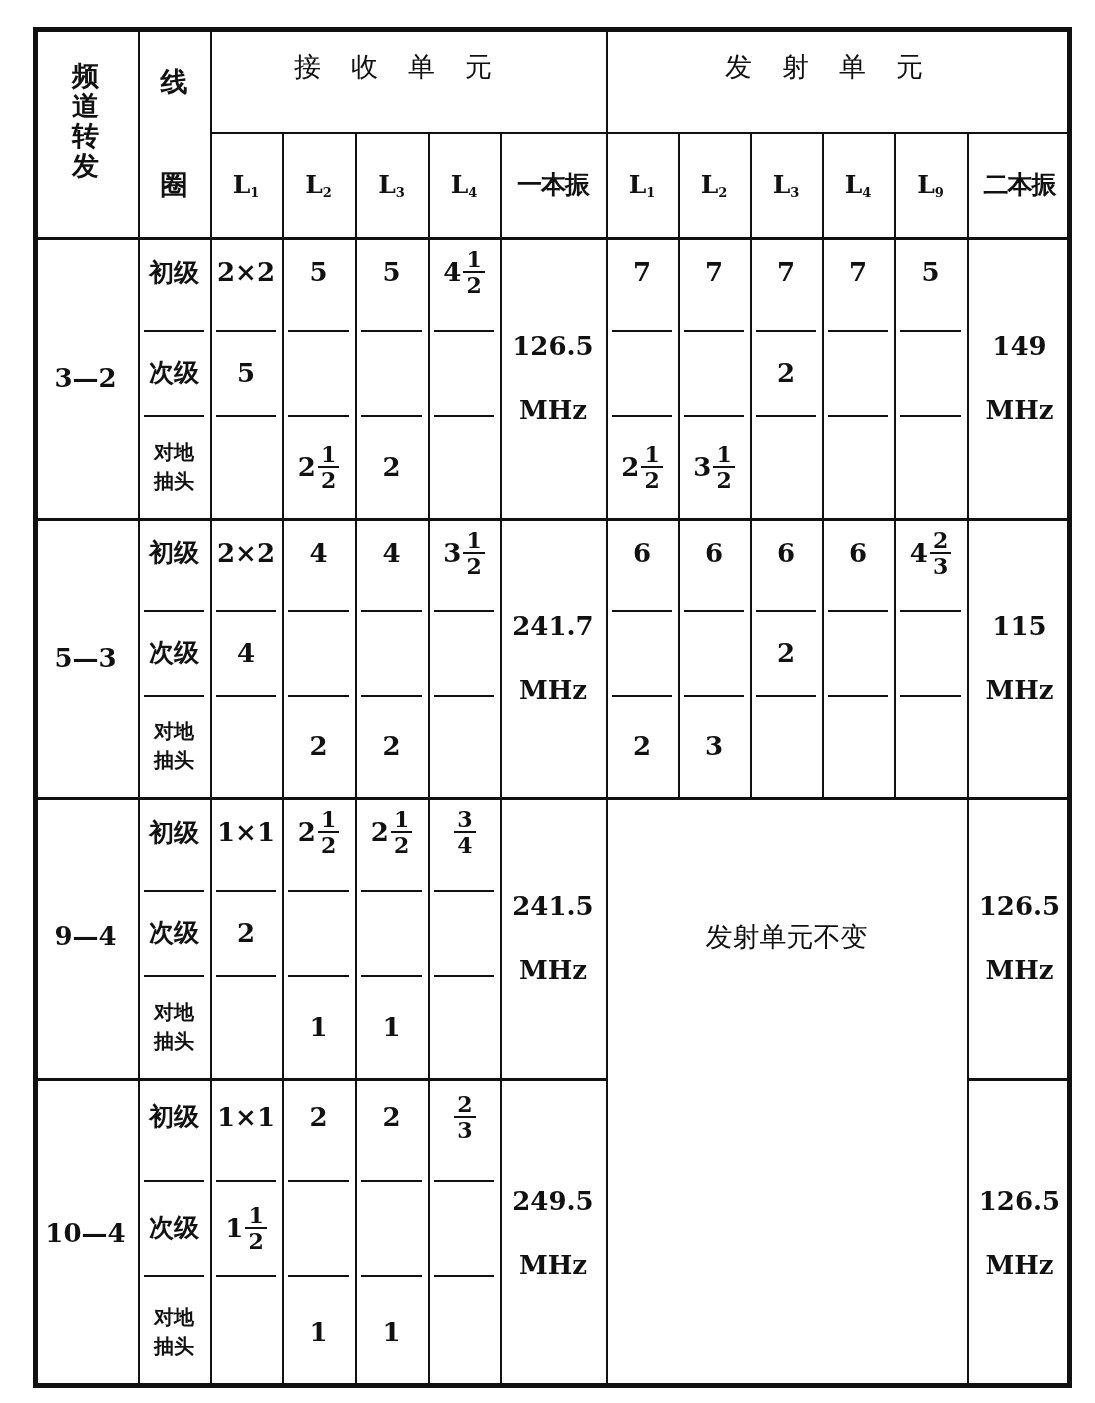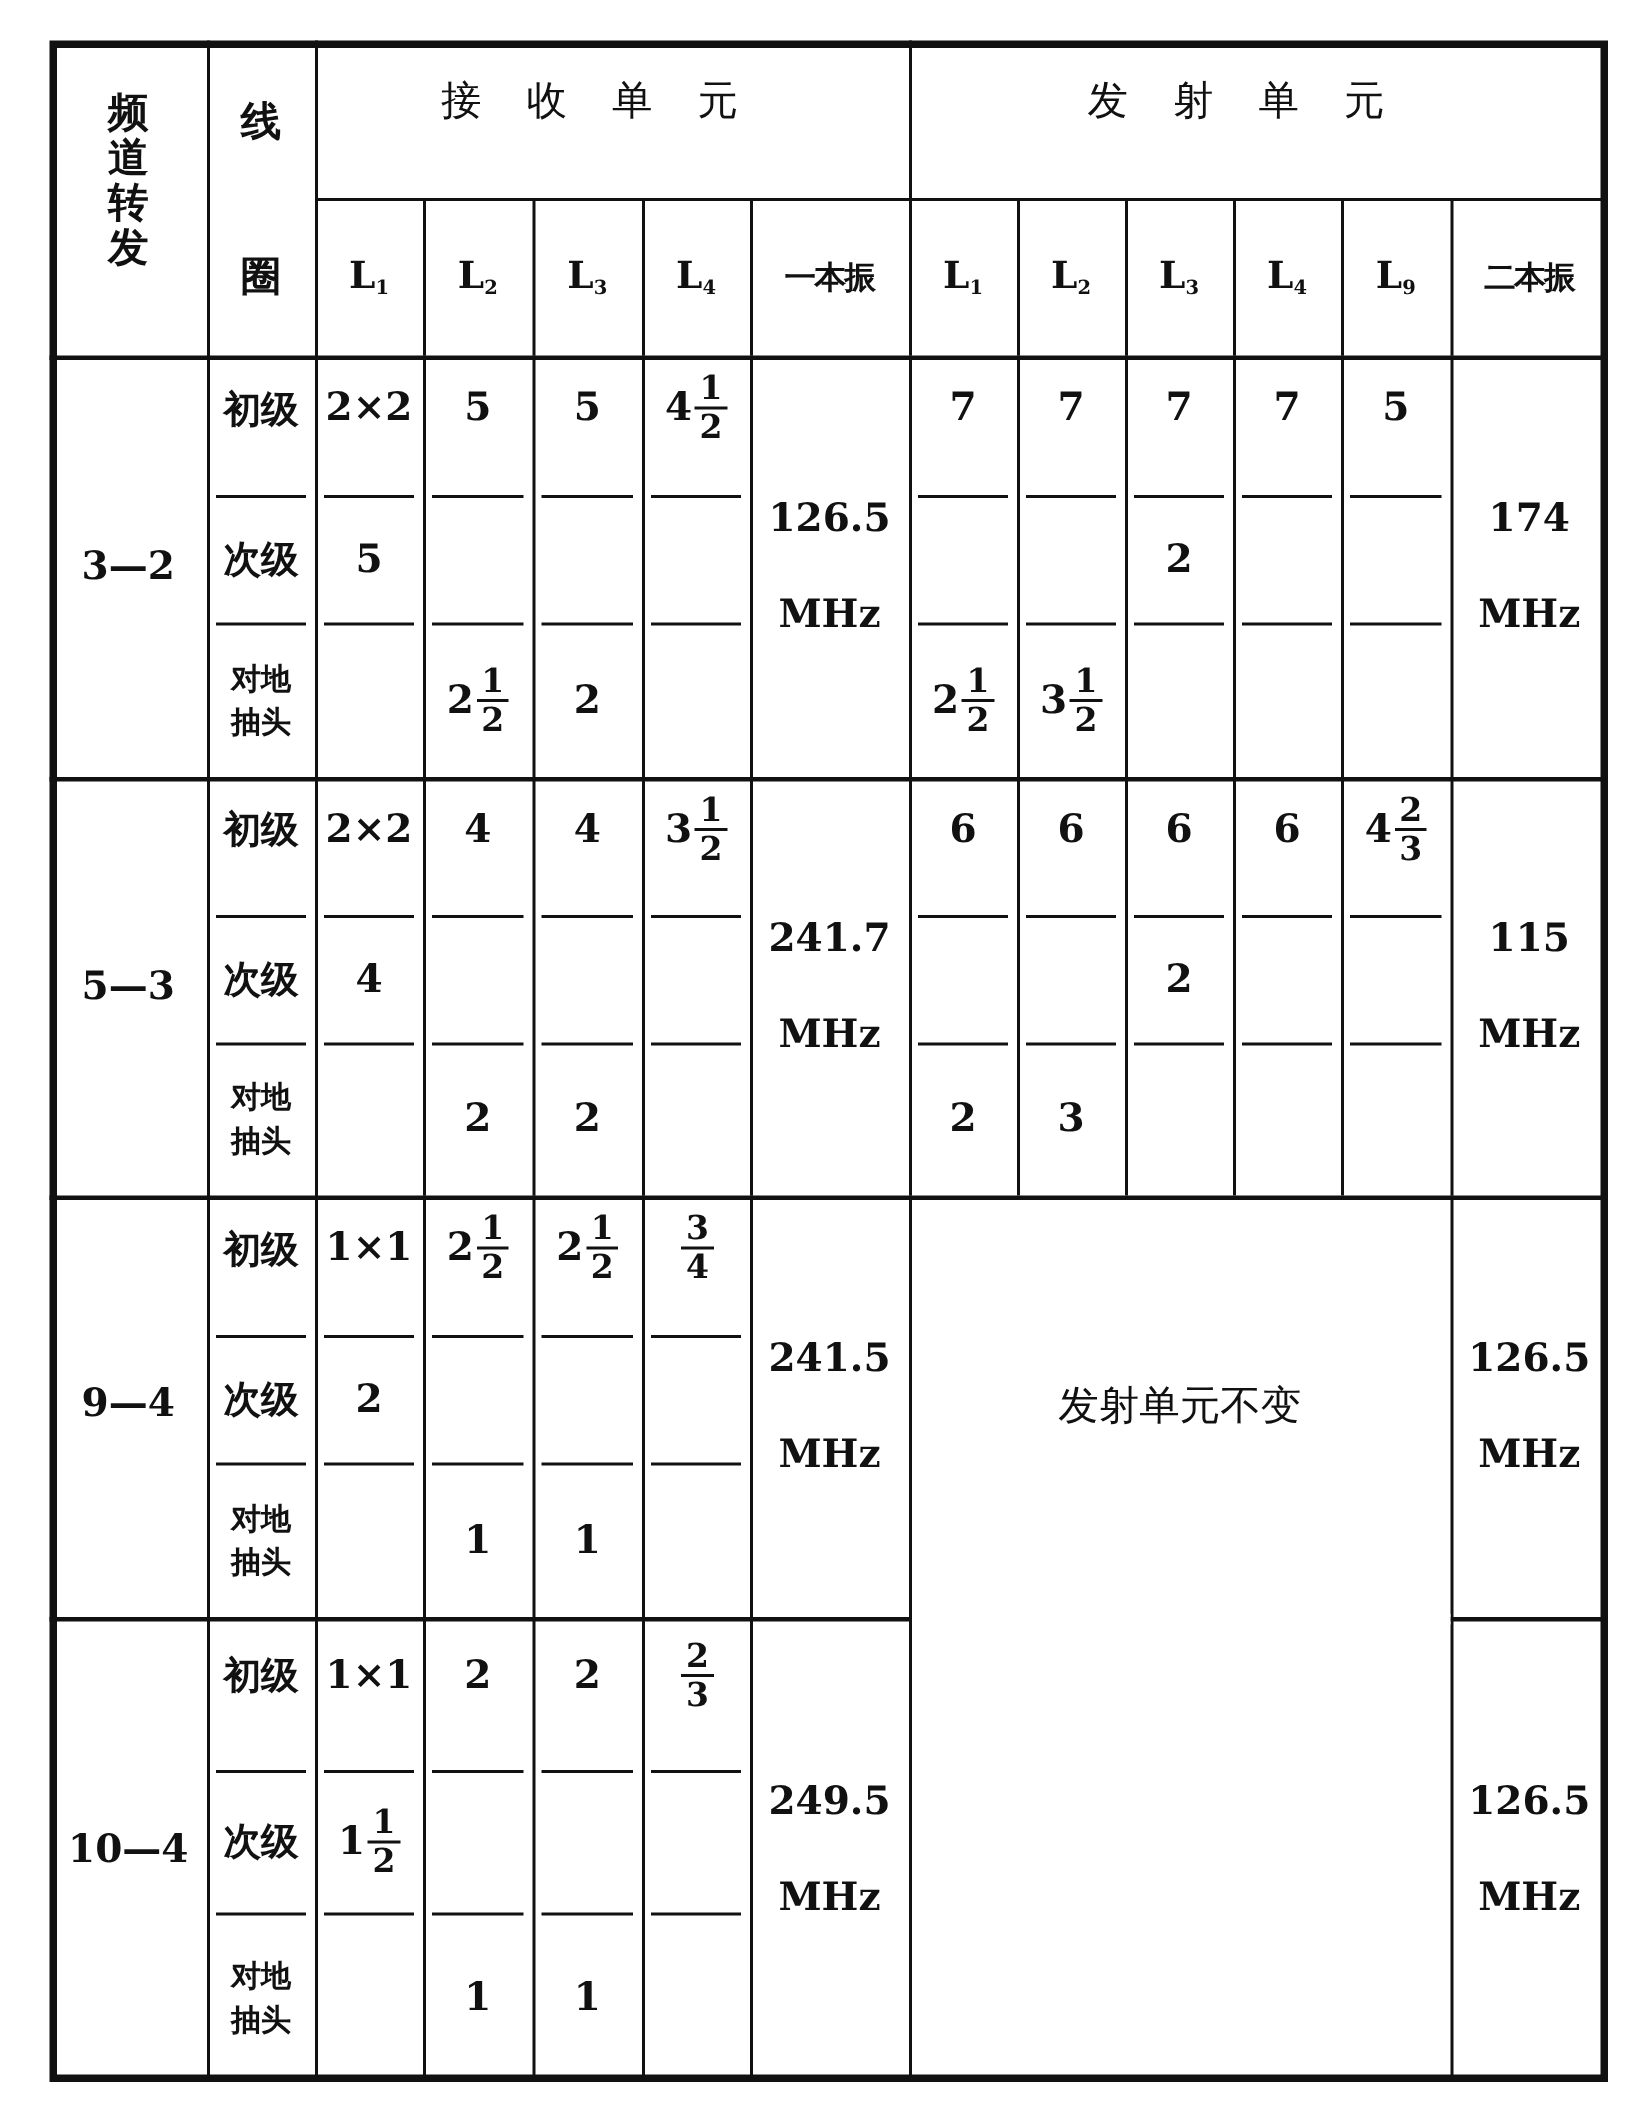--- a/index.html
+++ b/index.html
@@ -8,21 +8,21 @@
   .tbl { position: absolute; left: 33px; top: 27px; width: 1039px; height: 1361px;
          border: 5px solid #111; box-sizing: border-box; }
   .vl { position: absolute; width: 0; border-left: 2px solid #111; }
   .hl { position: absolute; height: 0; border-top: 2px solid #111; }
   .hl.thick { border-top-width: 3px; }
   .cell { position: absolute; display: flex; align-items: center; justify-content: center;
           text-align: center; box-sizing: border-box; font-weight: bold; }
   .cjk { font-family: "DejaVu Sans", "Liberation Sans", sans-serif; font-weight: bold; }
   .hdr-big { font-size: 27px; letter-spacing: 30px; font-weight: normal; }
   .hdr-vert { font-size: 27px; line-height: 30px; flex-direction: column; }
-  .hdr-small { font-size: 21px; letter-spacing: -1px; }
+  .hdr-small { font-size: 25px; letter-spacing: -1px; }
   .coil { font-size: 25px; }
   .lbl { font-size: 25px; }
   .lbl2 { font-size: 20px; line-height: 29px; flex-direction: column; }
   .num { font-size: 26px; }
   .freq { font-size: 26px; flex-direction: column; line-height: 64px; }
   .group { font-size: 26px; }
   .note { font-size: 27px; font-weight: normal; }
   .L sub { font-size: 13px; vertical-align: -4px; }
   .frac-wrap { display: inline-flex; align-items: center; }
   .frac { display: inline-flex; flex-direction: column; align-items: center; font-size: 22px;
@@ -259,21 +259,21 @@
         <span class="frac">
           <span class="n">1</span>
           <span>2</span>
         </span>
       </span>
     </div>
     <div class="cell num" style="left: 750px; top: 415px; width: 72px; height: 103px;"></div>
     <div class="cell num" style="left: 822px; top: 415px; width: 72px; height: 103px;"></div>
     <div class="cell num" style="left: 894px; top: 415px; width: 73px; height: 103px;"></div>
     <div class="cell freq" style="left: 967px; top: 237px; width: 105px; height: 281px;">
-      <span>174</span>
+      <span>149</span>
       <span>MHz</span>
     </div>
     <div class="cell group" style="left: 33px; top: 518px; width: 105px; height: 279px;">
       <span>5—3</span>
     </div>
     <div class="cell cjk lbl" style="left: 138px; top: 518px; width: 72px; height: 92px; padding-bottom: 22.32px;">初级</div>
     <div class="cell cjk lbl" style="left: 138px; top: 610px; width: 72px; height: 85px;">次级</div>
     <div class="cell cjk lbl2" style="left: 138px; top: 695px; width: 72px; height: 102px;">
       <span>对地</span>
       <span>抽头</span>

